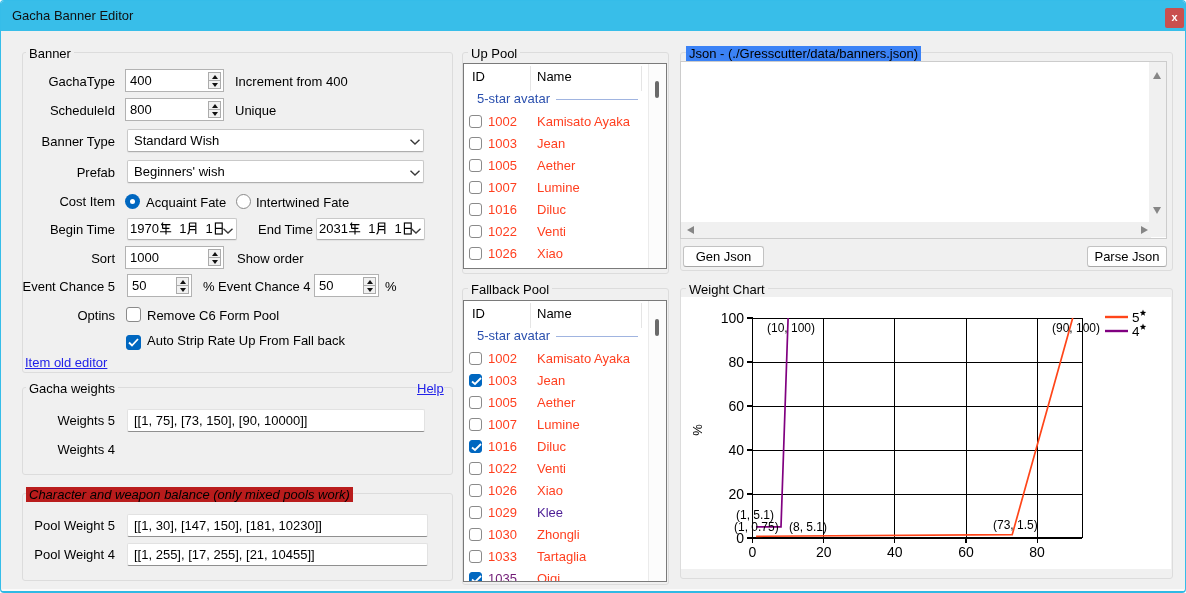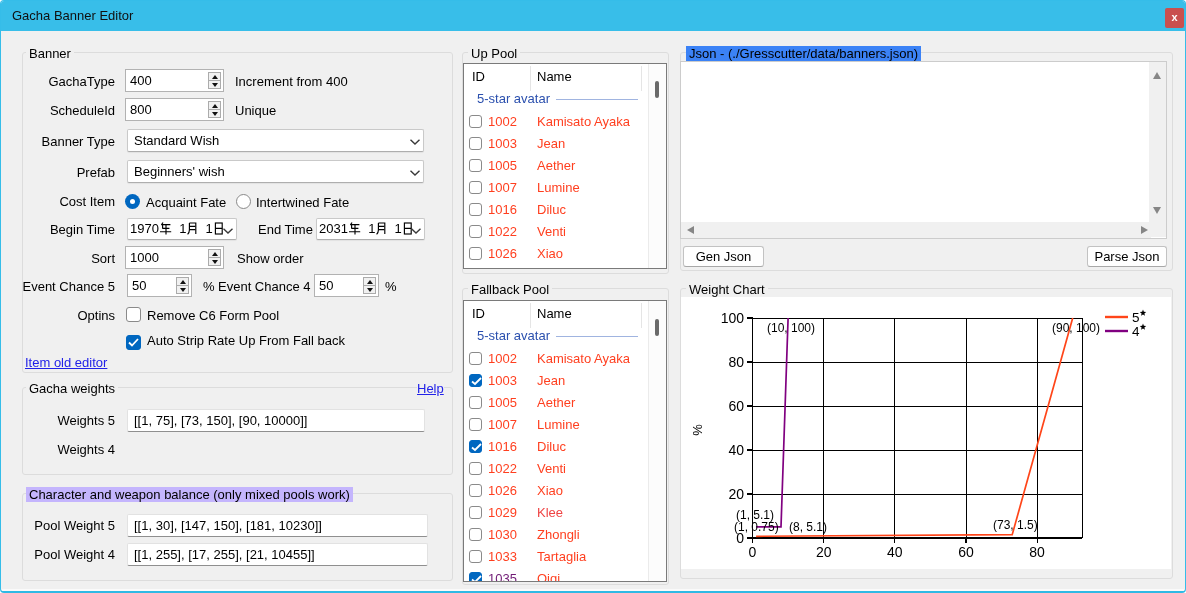--- a/index.html
+++ b/index.html
@@ -234,21 +234,21 @@
   <a class="link" style="left:416px; top:380px; background:#f0f0f0;">Help</a>
 
   <div class="lbl rlbl" style="left:0px; top:412px; width:114px;">Weights 5</div>
   <div class="txt" style="left:126px; top:408px; width:298px; height:23px;">
       <span class="val">[[1, 75], [73, 150], [90, 10000]]</span>
     </div>
 
   <div class="lbl rlbl" style="left:0px; top:441px; width:114px;">Weights 4</div>
 
   <div class="groupbox" style="left:21px; top:492px; width:431px; height:88px;"></div>
-  <div class="lbl" style="left:25px; top:486px; background:#c4b5fd; padding:0 3px;">Character and weapon balance (only mixed pools work)</div>
+  <div class="lbl" style="left:25px; top:486px; background:#b91c1c; padding:0 3px;font-style:italic;">Character and weapon balance (only mixed pools work)</div>
 
   <div class="lbl rlbl" style="left:0px; top:517px; width:114px;">Pool Weight 5</div>
   <div class="txt" style="left:126px; top:513px; width:301px; height:23px;">
       <span class="val">[[1, 30], [147, 150], [181, 10230]]</span>
     </div>
 
   <div class="lbl rlbl" style="left:0px; top:546px; width:114px;">Pool Weight 4</div>
   <div class="txt" style="left:126px; top:542px; width:301px; height:23px;">
       <span class="val">[[1, 255], [17, 255], [21, 10455]]</span>
     </div>
@@ -322,21 +322,21 @@
 <div style="position:absolute;left:24px;top:138px;font-size:13px;color:#ff3f1f;">1016</div>
 <div style="position:absolute;left:73px;top:138px;font-size:13px;color:#ff3f1f;">Diluc</div>
 <div class="cb" style="left:5px;top:161px;width:13px;height:13px;"></div>
 <div style="position:absolute;left:24px;top:160px;font-size:13px;color:#ff3f1f;">1022</div>
 <div style="position:absolute;left:73px;top:160px;font-size:13px;color:#ff3f1f;">Venti</div>
 <div class="cb" style="left:5px;top:183px;width:13px;height:13px;"></div>
 <div style="position:absolute;left:24px;top:182px;font-size:13px;color:#ff3f1f;">1026</div>
 <div style="position:absolute;left:73px;top:182px;font-size:13px;color:#ff3f1f;">Xiao</div>
 <div class="cb" style="left:5px;top:205px;width:13px;height:13px;"></div>
 <div style="position:absolute;left:24px;top:204px;font-size:13px;color:#ff3f1f;">1029</div>
-<div style="position:absolute;left:73px;top:204px;font-size:13px;color:#ef4444;">Klee</div>
+<div style="position:absolute;left:73px;top:204px;font-size:13px;color:#4c1d95;">Klee</div>
 <div class="cb" style="left:5px;top:227px;width:13px;height:13px;"></div>
 <div style="position:absolute;left:24px;top:226px;font-size:13px;color:#ff3f1f;">1030</div>
 <div style="position:absolute;left:73px;top:226px;font-size:13px;color:#ff3f1f;">Zhongli</div>
 <div class="cb" style="left:5px;top:249px;width:13px;height:13px;"></div>
 <div style="position:absolute;left:24px;top:248px;font-size:13px;color:#ff3f1f;">1033</div>
 <div style="position:absolute;left:73px;top:248px;font-size:13px;color:#ff3f1f;">Tartaglia</div>
 <div class="cb on" style="left:5px;top:271px;width:13px;height:13px;">
         <svg width="11" height="9" viewBox="0 0 11 9" style="position:absolute;left:1px;top:2px;">
           <path d="M1 4.5 L4 7 L10 1" stroke="#fff" stroke-width="1.8" fill="none"></path>
         </svg>

